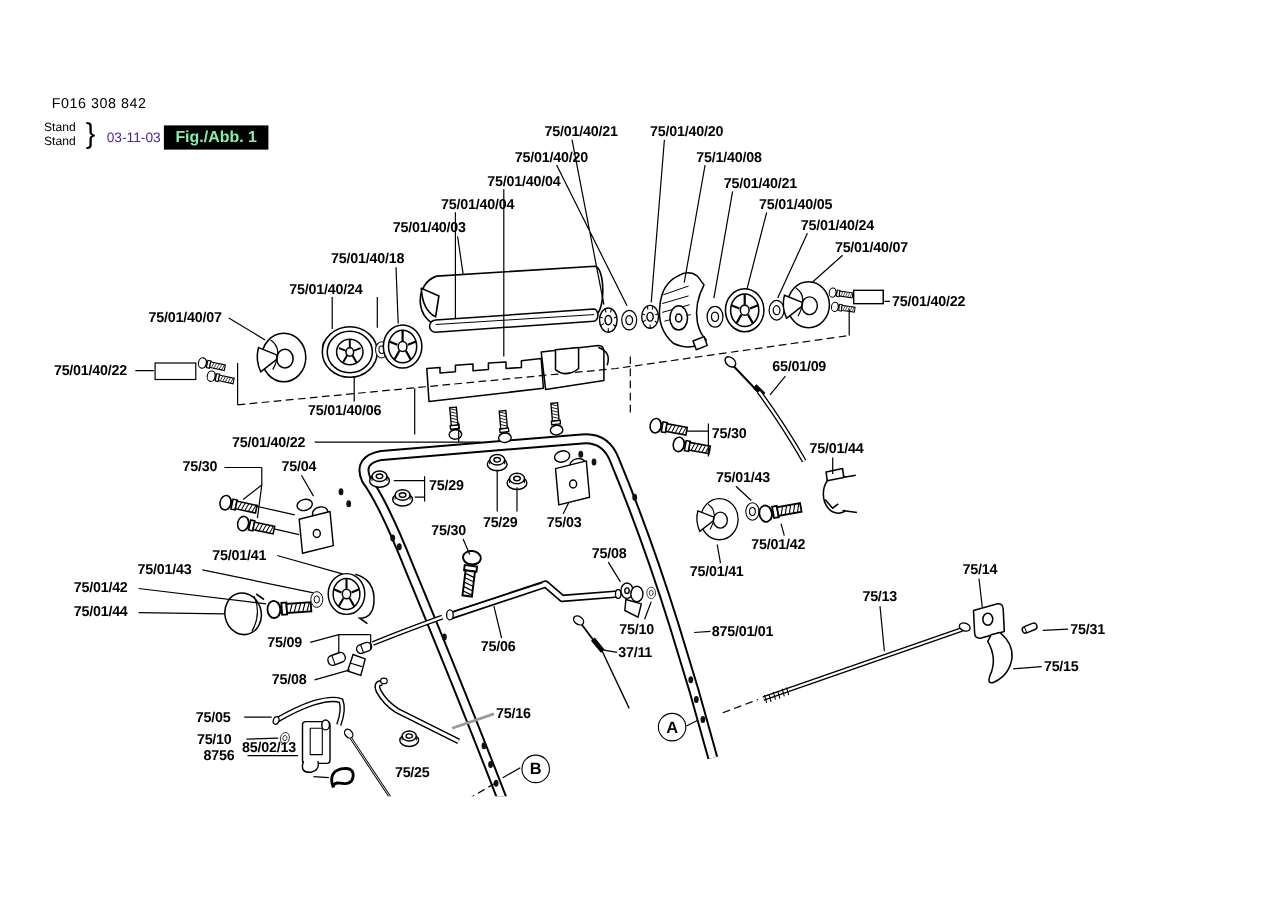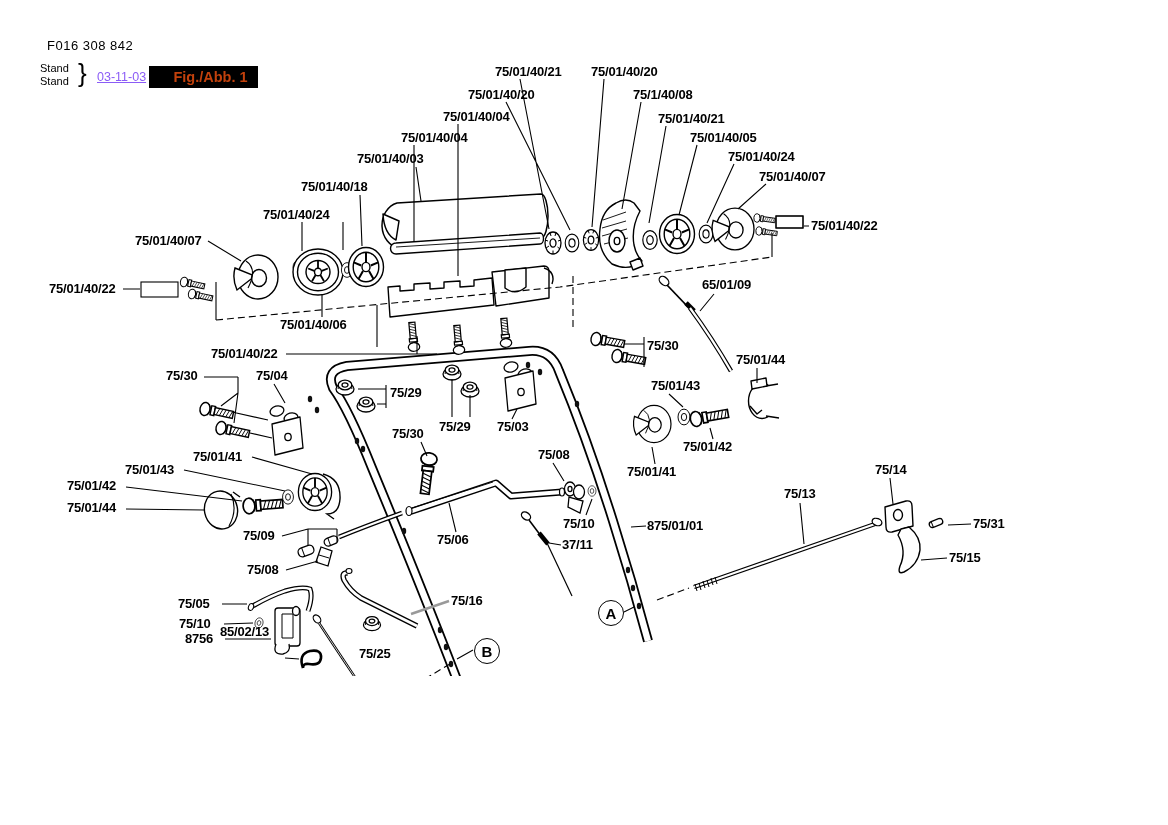--- a/index.html
+++ b/index.html
@@ -1,28 +1,28 @@
 <!DOCTYPE html>
 <html><head>
 <meta charset="utf-8">
 <style>
   html,body { margin:0; padding:0; background:#fff; }
   .canvas { position:relative; width:1168px; height:676px; background:#fff;
-            font-family:"Liberation Sans", sans-serif; overflow:hidden; }
+            font-family:"Liberation Sans", sans-serif; overflow:hidden;margin-top:48px; }
   .canvas svg { position:absolute; left:0; top:0; }
   .pl { position:absolute; font:bold 13px "Liberation Sans", sans-serif;
         letter-spacing:-0.2px; white-space:nowrap; color:#000; }
   .doc-code { position:absolute; left:47px; top:38px; font:13px "Liberation Sans", sans-serif;
               letter-spacing:0.5px; color:#000; }
   .stand { position:absolute; left:40px; top:62px; font:11px "Liberation Sans", sans-serif; line-height:13px; color:#000; }
   .brace { position:absolute; left:78px; top:58px; font:26px "Liberation Sans", sans-serif; font-weight:400; color:#000; }
-  .issue-date { position:absolute; left:97px; top:70px; font:12.5px "Liberation Sans", sans-serif; color:#8b5cf6;text-decoration:underline; }
+  .issue-date { position:absolute; left:97px; top:70px; font:12.5px "Liberation Sans", sans-serif; color:#4c1d95; }
   .figbox { position:absolute; left:149px; top:66px; width:95px; height:22px; background:#000;
-            color:#c2410c; font:bold 14.5px "Liberation Sans", sans-serif;
-            display:flex; align-items:center; justify-content:center;padding-left:14px; }
+            color:#86efac; font:bold 14.5px "Liberation Sans", sans-serif;
+            display:flex; align-items:center; justify-content:center; }
   .mk { position:absolute; width:24px; height:24px; border:1.8px solid #000; border-radius:50%;
         background:#fff; display:flex; align-items:center; justify-content:center;
         font:bold 15px "Liberation Sans", sans-serif; color:#000; }
   .footer { position:absolute; left:47px; top:724px; font:12.5px "Liberation Sans", sans-serif;
             line-height:15px; color:#000; }
 </style>
 </head>
 <body>
 
 <div class="canvas">

